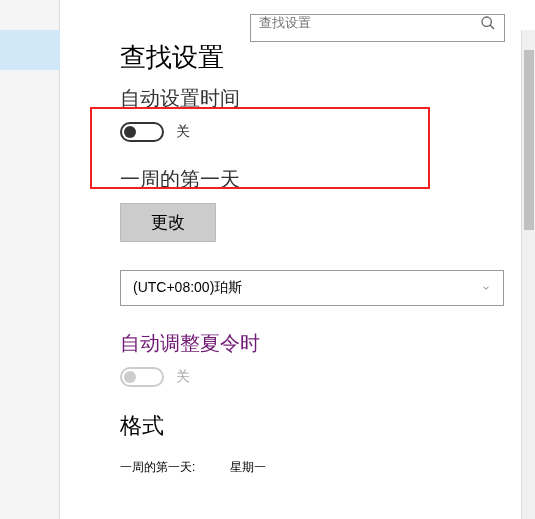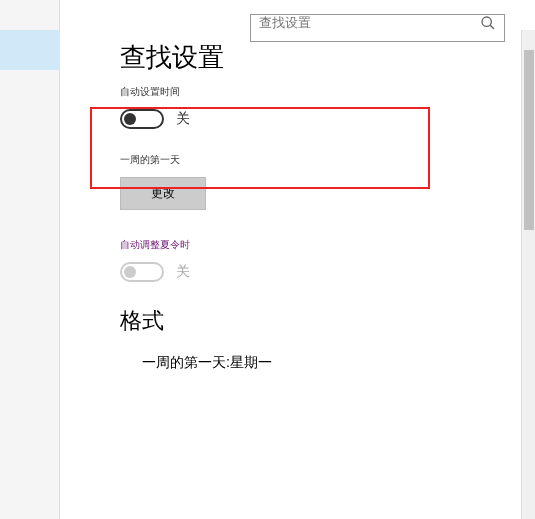--- a/index.html
+++ b/index.html
@@ -68,21 +68,21 @@
       font-size: 26px;
       font-weight: 400;
       margin-bottom: 10px;
     }
     .datetime-display {
       font-size: 14px;
       color: #333;
       margin-bottom: 24px;
     }
     .section-label {
-      font-size: 10px;
+      font-size: 20px;
       color: #333;
       margin-bottom: 10px;
     }
     .toggle-row {
       display: flex;
       align-items: center;
       gap: 12px;
       margin-bottom: 24px;
     }
     .toggle {
@@ -115,21 +115,21 @@
       font-size: 14px;
       color: #333;
     }
     .toggle-label.disabled {
       color: #aaa;
     }
     .button {
       padding: 7px 30px;
       background: #ccc;
       border: 1px solid #bbb;
-      font-size: 12px;
+      font-size: 17px;
       cursor: pointer;
       margin-bottom: 28px;
     }
     .dropdown {
       width: 384px;
       border: 1px solid #999;
       background: #fff;
       padding: 8px 12px;
       font-size: 14px;
       display: flex;
@@ -147,23 +147,22 @@
       color: #701a75;
     }
     .format-title {
       font-size: 22px;
       font-weight: 400;
       margin-top: 22px;
       margin-bottom: 18px;
     }
     .format-row {
       display: flex;
-      font-size: 14px;
+      font-size: 12px;
       margin-bottom: 8px;
-      text-align: right;
     }
     .format-key {
       width: 110px;
     }
     .highlight-box {
       position: absolute;
       left: 90px;
       top: 107px;
       width: 340px;
       height: 82px;
@@ -212,20 +211,26 @@
 
   <div class="section-label">自动设置时间</div>
   <div class="toggle-row">
     <div class="toggle"></div>
     <span class="toggle-label">关</span>
   </div>
 
   <div class="section-label">一周的第一天</div>
   <button class="button">更改</button>
 
+  <div class="dropdown">
+    <span>(UTC+08:00)珀斯</span>
+    <svg class="chevron" viewBox="0 0 24 24" fill="none" stroke="currentColor" stroke-width="2">
+      <polyline points="6 9 12 15 18 9"></polyline>
+    </svg>
+  </div>
 
   <div class="section-label disabled">自动调整夏令时</div>
   <div class="toggle-row">
     <div class="toggle disabled"></div>
     <span class="toggle-label disabled">关</span>
   </div>
 
   <h2 class="format-title">格式</h2>
   <div class="format-row">
     <span class="format-key">一周的第一天:</span>

